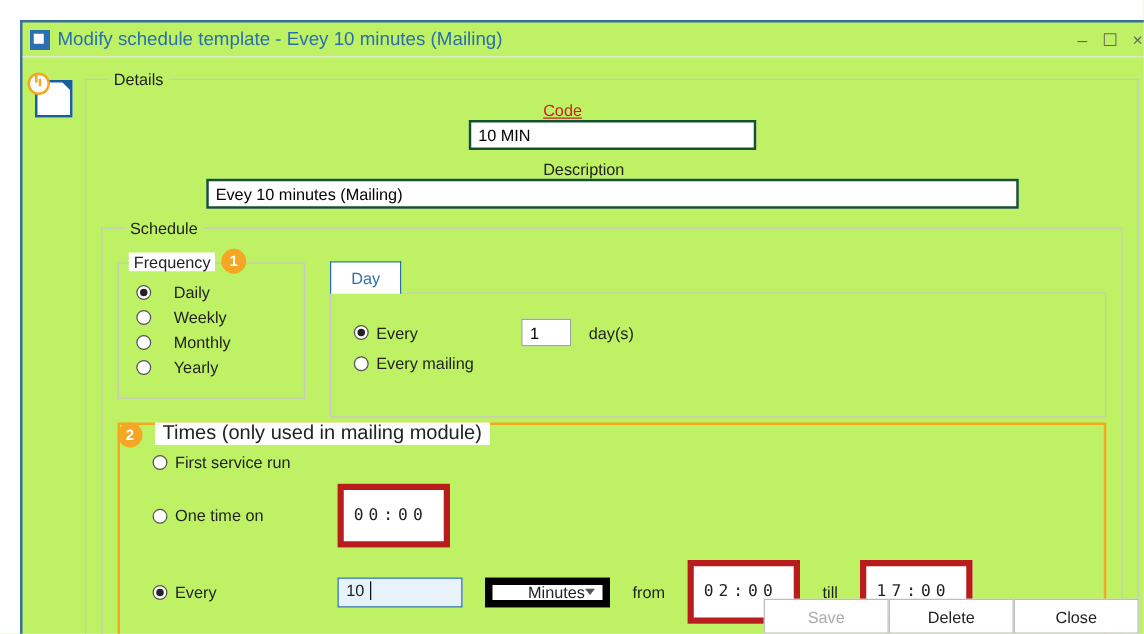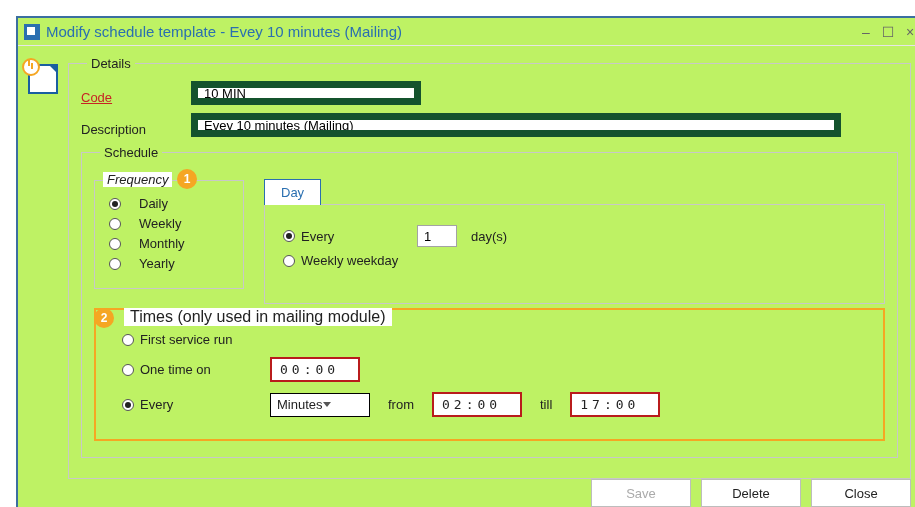--- a/index.html
+++ b/index.html
@@ -98,29 +98,29 @@
     padding: 10px 12px 12px 12px;
     position: relative;
   }
   legend {
     padding: 0 4px;
     font-size: 13px;
     color: #222;
     margin-left: 6px;
   }
 
-  .row { display: flex; align-items: flex-end; margin-bottom: 8px; }
+  .row { display: flex; align-items: center; margin-bottom: 8px; flex-direction: column; }
   .label-col { width: 110px; }
   .code-label {
     color: #c72424;
     text-decoration: underline;
   }
 
   .text-input {
-    border: 7px solid #14532d;
+    border: 2px solid #14532d;
     padding: 4px 6px;
     font-size: 13px;
     background: #fff;
     width: 230px;
     height: 24px;
   }
   .text-input.wide { width: 650px; }
 
   .schedule-row { display: flex; gap: 20px; align-items: flex-start; }
 
@@ -128,21 +128,20 @@
     border: 1px solid #c8c8c8;
     padding: 10px 14px 12px 14px;
     width: 150px;
     position: relative;
     margin-top: 10px;
   }
   .freq-box .leg {
     position: absolute; top: -9px; left: 8px;
     background: #fff; padding: 0 4px;
     font-size: 13px;
-    font-style: italic;
   }
   .radio-item {
     display: flex; align-items: center; gap: 18px;
     margin: 5px 0;
     font-size: 13px;
   }
   .radio {
     width: 12px; height: 12px;
     border: 1px solid #555;
     border-radius: 50%;
@@ -205,55 +204,55 @@
     top: -2px; left: 28px;
     background: #fff;
     padding: 0 6px;
     font-size: 16px;
   }
   .times-content { padding: 6px 4px 0 14px; }
   .trow { display: flex; align-items: center; gap: 18px; margin: 10px 0; }
   .trow .label-slot { width: 130px; display:flex; align-items:center; gap:6px;}
 
   .time-box {
-    border: 2px solid #b91c1c;
-    padding: 3px 8px;
+    border: 5px solid #b91c1c;
+    padding: 13px 8px;
     font-family: monospace;
     font-size: 13px;
     letter-spacing: 4px;
     background: #fff;
     min-width: 90px;
     display:inline-block;
   }
   .every-input {
     border: 1px solid #2a6fb0;
     background: #e8f2fb;
     width: 100px; height: 24px;
     padding: 2px 6px;
     font-size: 13px;
   }
   .select-box {
-    border: 1px solid #000000;
+    border: 6px solid #000000;
     width: 100px; height: 24px;
-    display: flex; align-items: center; justify-content: flex-start;
+    display: flex; align-items: center; justify-content: flex-end;
     padding: 0 6px;
     font-size: 13px;
     background: #fff;
   }
   .chev {
     width: 0; height: 0;
     border-left: 4px solid transparent;
     border-right: 4px solid transparent;
     border-top: 5px solid #555;
   }
 
   .footer {
     position: absolute;
     right: 14px; bottom: 10px;
-    display: flex; gap: 10px; text-align: right;
+    display: flex; gap: 0; text-align: right;
   }
   .btn {
     border: 1px solid #bdbdbd;
     background: #fff;
     width: 100px; height: 28px;
     font-size: 13px;
     display: flex; align-items: center; justify-content: center;
     cursor: pointer;
   }
   .btn.disabled { color: #aaa; cursor: default; }
@@ -333,21 +332,21 @@
                   <div style="display:flex;align-items:center;gap:6px; width:120px;">
                     <span class="radio checked"></span>
                     <span>Every</span>
                   </div>
                   <input class="small-input" value="1" style="">
                   <span>day(s)</span>
                 </div>
                 <div class="panel-row">
                   <div style="display:flex;align-items:center;gap:6px;">
                     <span class="radio"></span>
-                    <span>Weekly weekday</span>
+                    <span>Every mailing</span>
                   </div>
                 </div>
               </div>
             </div>
           </div>
 
           <div class="times-box">
             <span class="badge" style="left:-2px; top:-2px;">2</span>
             <span class="leg2">Times (only used in mailing module)</span>
 
@@ -363,20 +362,21 @@
                   <span class="radio"></span>
                   <span>One time on</span>
                 </div>
                 <span class="time-box">00:00</span>
               </div>
               <div class="trow">
                 <div class="label-slot">
                   <span class="radio checked"></span>
                   <span>Every</span>
                 </div>
+                <span class="every-input"><span>10</span><span style="border-right:1px solid #111; margin-left:1px;">&nbsp;</span></span>
                 <span class="select-box">
                   <span>Minutes</span>
                   <span class="chev"></span>
                 </span>
                 <span>from</span>
                 <span class="time-box">02:00</span>
                 <span>till</span>
                 <span class="time-box">17:00</span>
               </div>
             </div>

